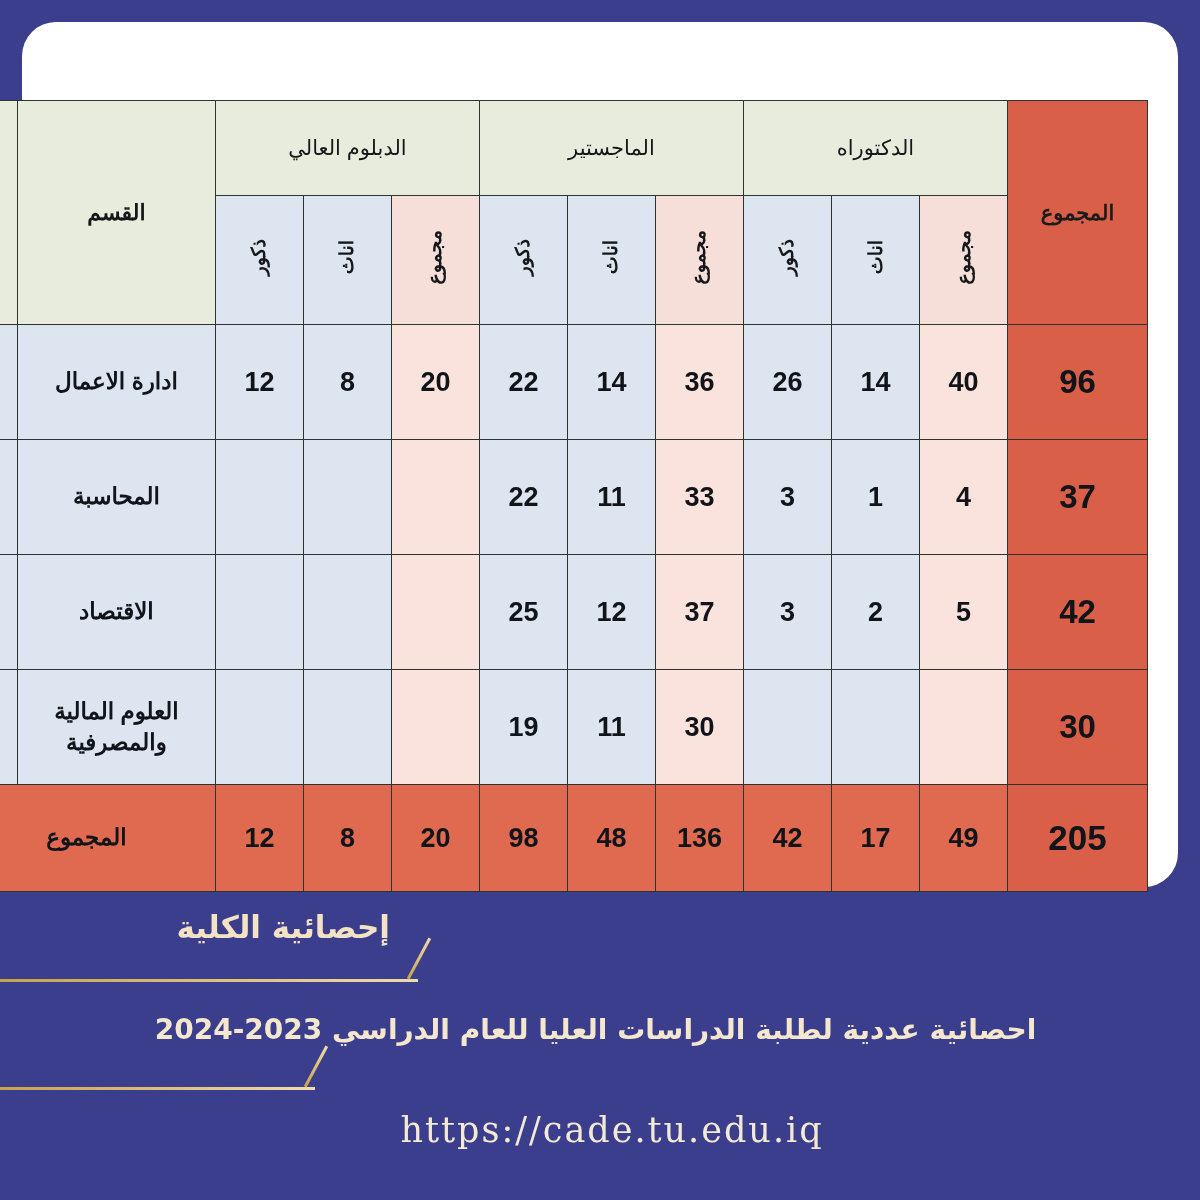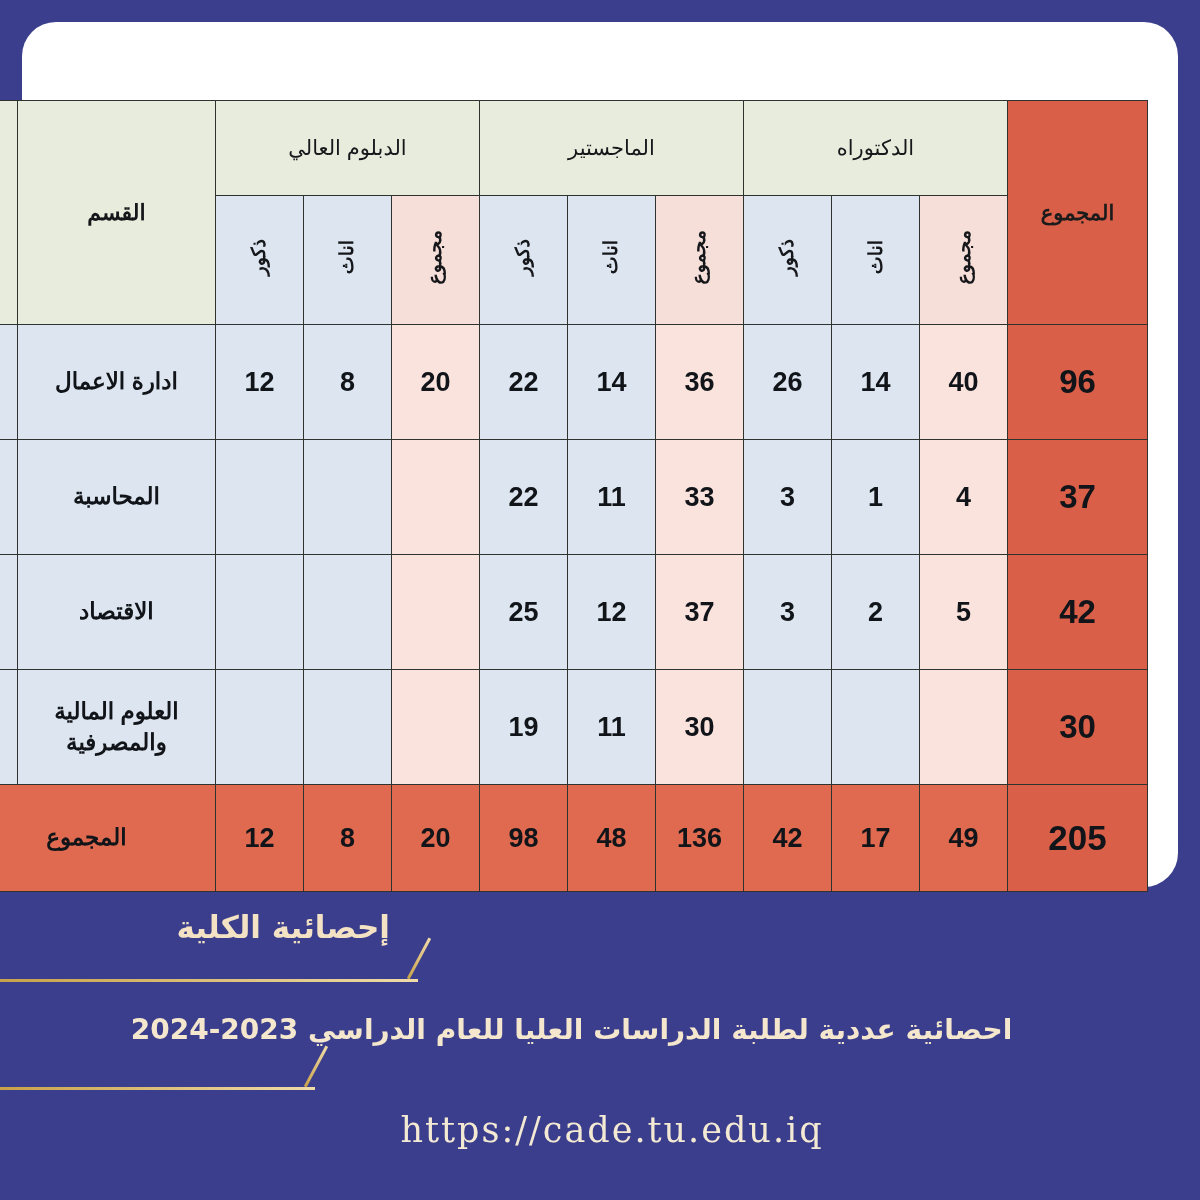--- a/index.html
+++ b/index.html
@@ -208,20 +208,21 @@
     position: absolute;
     left: 0;
     top: 118px;
     width: 1143px;
     text-align: center;
     font-size: 28px;
     font-weight: bold;
     color: #f4e7cd;
     font-family: "DejaVu Sans", sans-serif;
     direction: rtl;
+    padding-left: 24px;
   }
 
   .gold-line-2 {
     position: absolute;
     left: 0;
     top: 192px;
     width: 315px;
     height: 3px;
     background: linear-gradient(90deg,#c8a24a,#f0dca9);
   }

